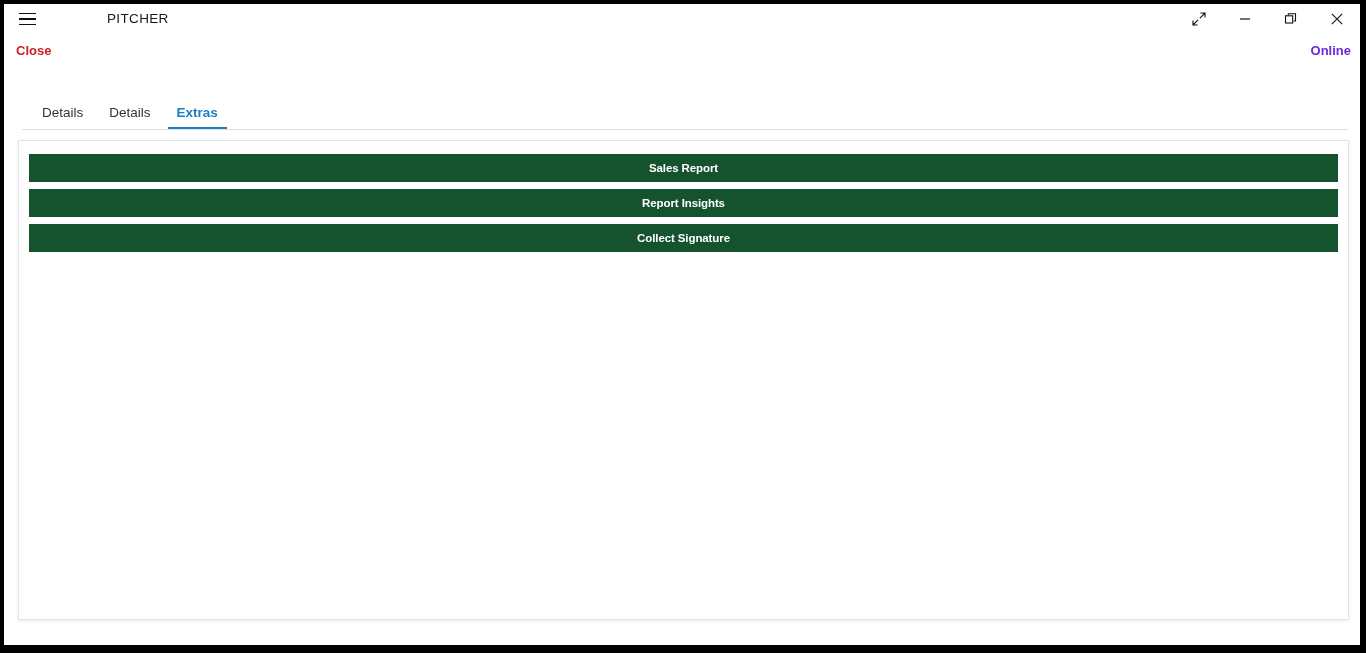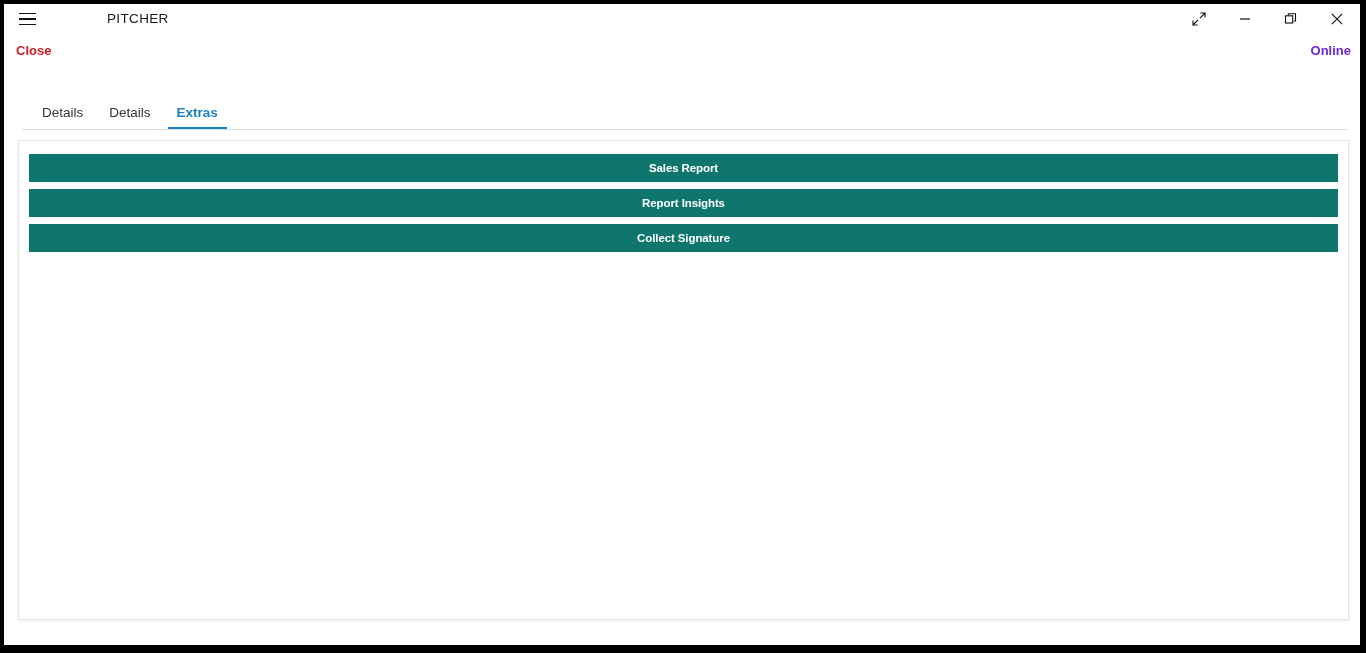--- a/index.html
+++ b/index.html
@@ -190,21 +190,21 @@
     display: flex;
     flex-direction: column;
     gap: 7px;
   }
 
   .action-button {
     display: block;
     width: 100%;
     height: 28px;
     line-height: 28px;
-    background: #0f766e;
+    background: #14532d;
     color: #ffffff;
     border: none;
     font-family: inherit;
     font-size: 11.5px;
     font-weight: bold;
     cursor: pointer;
     letter-spacing: -0.1px;
     padding: 0;
   }
 </style>

